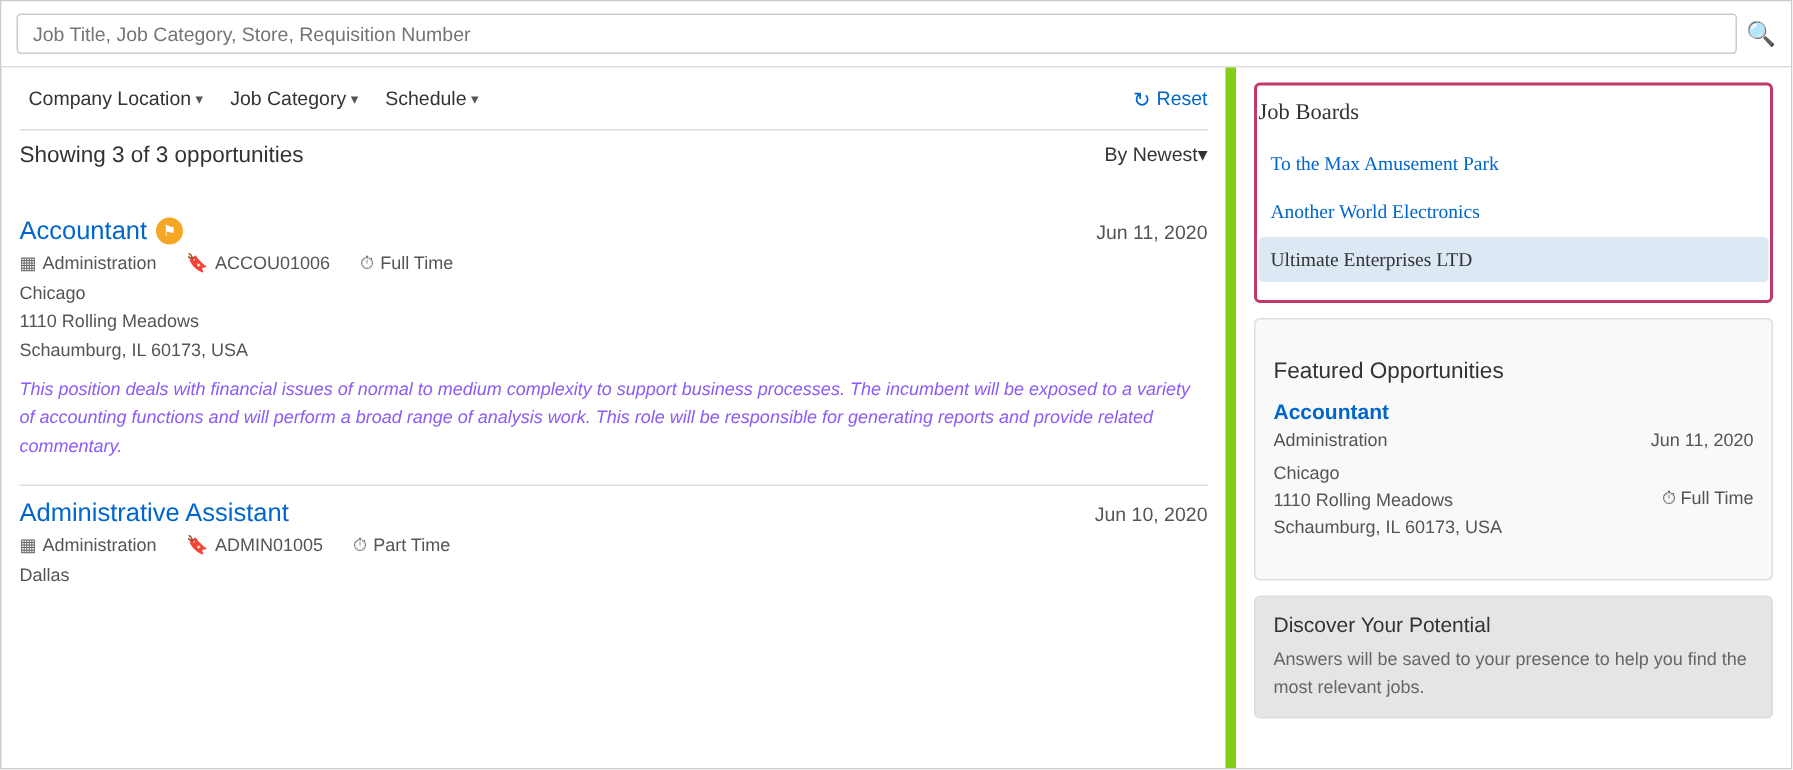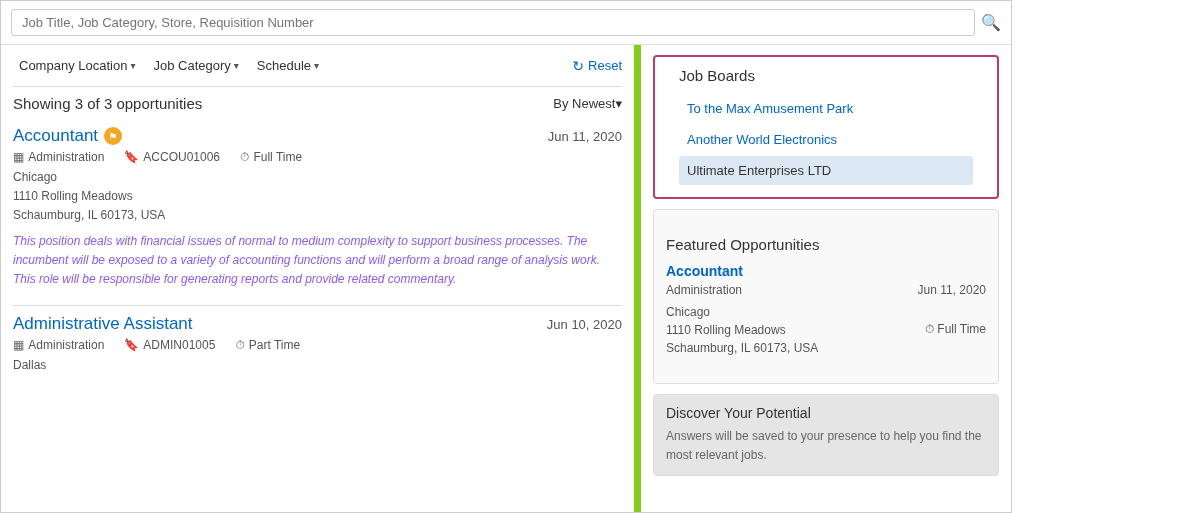--- a/index.html
+++ b/index.html
@@ -1,19 +1,19 @@
 <!DOCTYPE html>
 <html><head>
   <meta charset="utf-8">
   <style>
     * { box-sizing: border-box; margin: 0; padding: 0; }
     body { font-family: Arial, sans-serif; font-size: 13px; background: #fff; color: #333; }
 
     .outer-wrapper {
-      width: 1012px;
+      width: 1195px;
       min-height: 513px;
       border: 1px solid #ccc;
       display: flex;
       flex-direction: column;
     }
 
     
     .search-bar {
       padding: 8px 10px;
       border-bottom: 1px solid #ddd;
@@ -83,23 +83,23 @@
       align-items: center;
       gap: 4px;
     }
     .reset-icon { color: #0066cc; font-size: 14px; }
 
     .divider { border: none; border-top: 1px solid #ddd; margin: 8px 0; }
 
     
     .results-header {
       display: flex;
-      align-items: center;
+      align-items: flex-start;
       justify-content: space-between;
-      margin-bottom: 14px;
+      margin-bottom: 32px;
     }
     .results-count { font-size: 15px; color: #333; }
     .sort-btn {
       background: none;
       border: none;
       cursor: pointer;
       font-size: 13px;
       color: #333;
       display: flex;
       align-items: center;
@@ -173,22 +173,23 @@
       padding: 10px 12px;
       display: flex;
       flex-direction: column;
       gap: 10px;
     }
 
     
     .job-boards-box {
       border: 2px solid #c0396b;
       border-radius: 4px;
-      padding: 10px 24px;
+      padding: 10px 1px;
       background: #fff;
+      font-family: Liberation Serif, serif;
     }
     .box-title {
       font-size: 15px;
       color: #333;
       margin-bottom: 10px;
       font-weight: normal;
     }
     .board-item {
       padding: 7px 8px;
       font-size: 13px;

